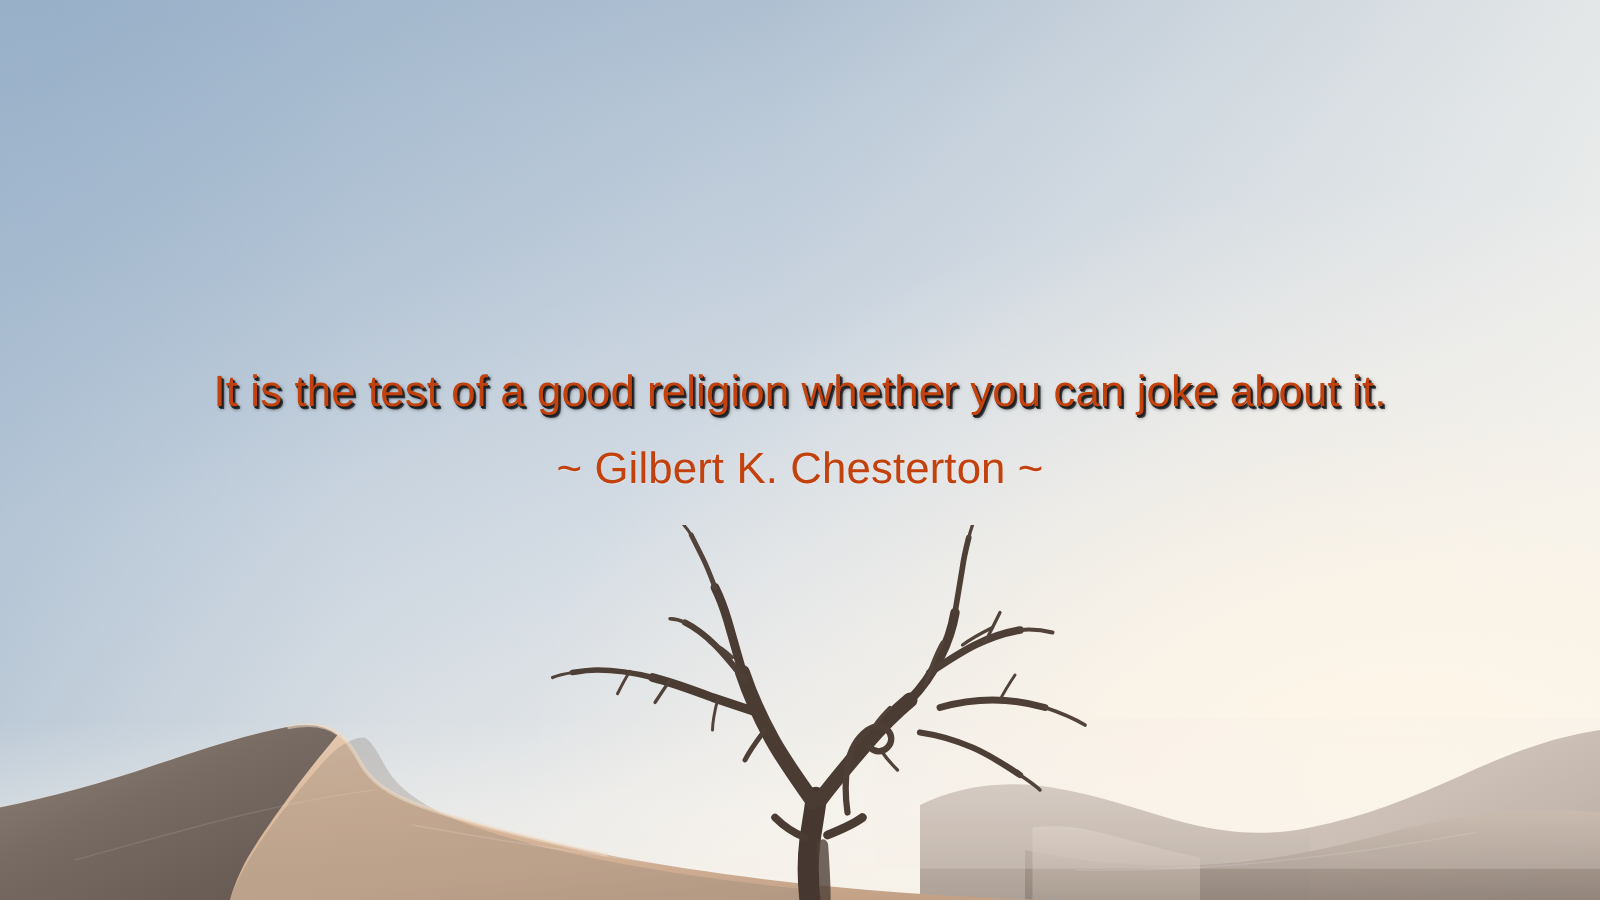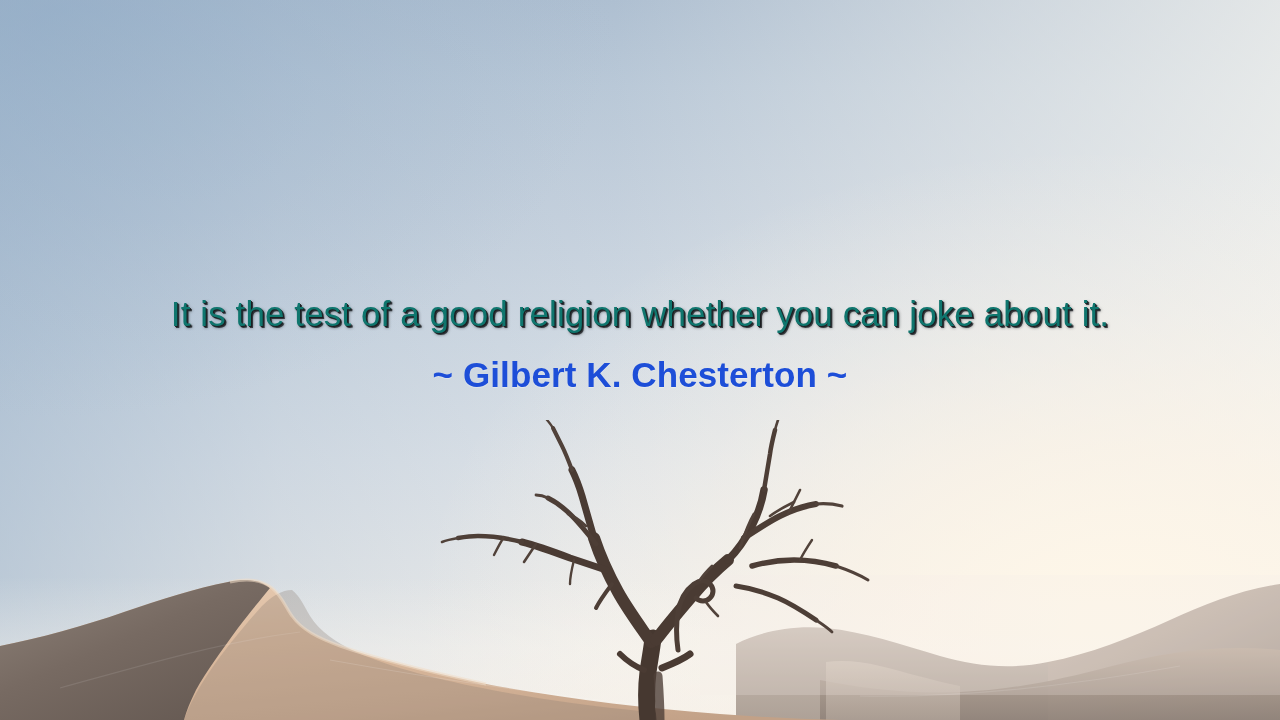--- a/index.html
+++ b/index.html
@@ -103,36 +103,36 @@
     z-index: 10;
   }
 
   #quote-text {
     display: block;
     margin: 0 auto;
     width: 1060px;
     font-size: 35px;
     line-height: 44px;
     font-weight: 400;
-    color: #0f766e;
+    color: #c2410c;
     letter-spacing: 0.1px;
     text-shadow:
        1px 1px 0 rgba(25,28,32,0.92),
        2px 2px 0 rgba(25,28,32,0.78),
        2px 2px 3px rgba(20,24,28,0.55);
   }
 
   #quote-author {
     display: block;
     margin: 18px auto 0 auto;
     width: 1060px;
     font-size: 35px;
     line-height: 42px;
-    font-weight: 700;
-    color: #1d4ed8;
+    font-weight: 400;
+    color: #c2410c;
     letter-spacing: 0.1px;
     text-shadow: 0 1px 1px rgba(255,255,255,0.35);
   }
 </style>
 </head>
 <body>
 
 <div id="stage">
 
   <div class="bg-layer" id="sky-base"></div>

